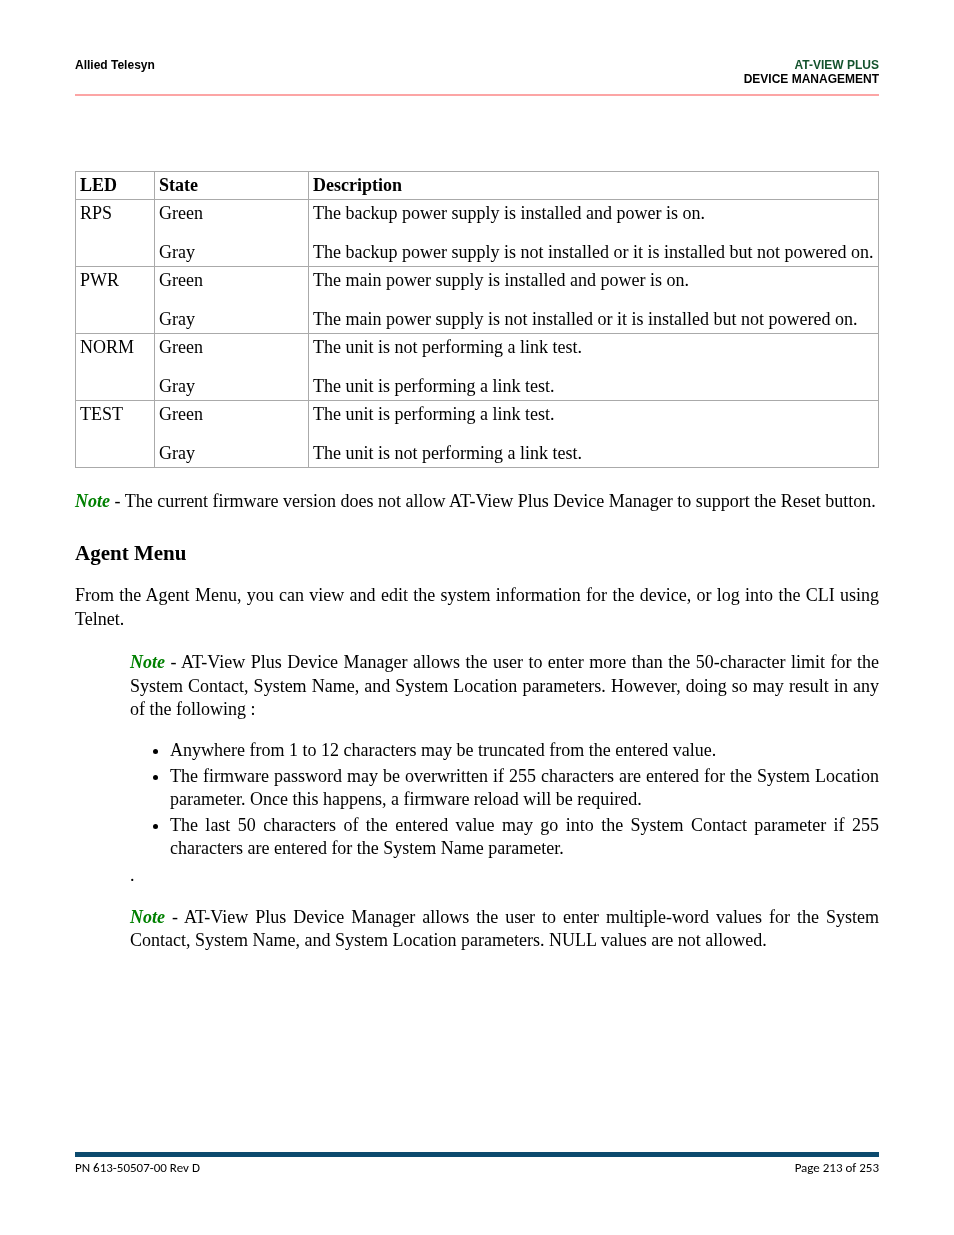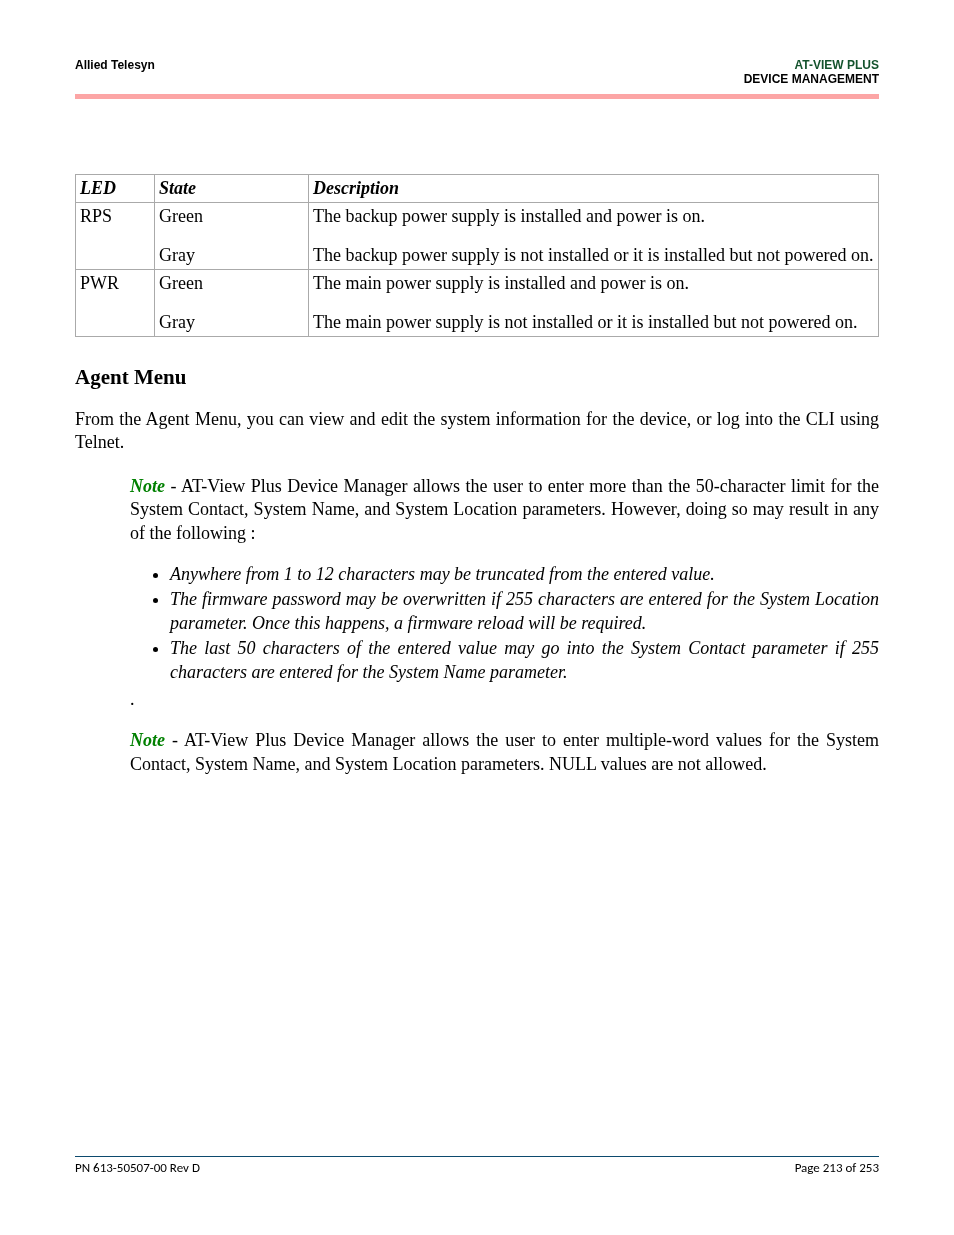--- a/index.html
+++ b/index.html
@@ -17,21 +17,21 @@
     position: relative;
   }
   .header {
     display: flex;
     justify-content: space-between;
     align-items: flex-start;
     font-family: Verdana, Geneva, sans-serif;
     font-size: 12px;
     font-weight: bold;
     padding-bottom: 8px;
-    border-bottom: 5px solid #fca5a5;
+    border-bottom: 2px solid #fca5a5;
   }
   .header .left {
     color: #000;
   }
   .header .right {
     text-align: right;
   }
   .header .right .blue {
     color: #14532d;
   }
@@ -54,21 +54,20 @@
     text-align: left;
   }
   table.led-table .title-row td {
     border: 1px solid #aaa;
     text-align: center;
     font-weight: bold;
     padding: 6px 4px;
   }
   table.led-table .header-row td {
     font-weight: bold;
-    font-style: italic;
   }
   .state-cell .state-block {
     margin-bottom: 18px;
   }
   .state-cell .state-block:last-child {
     margin-bottom: 0;
   }
   .desc-cell .desc-block {
     margin-bottom: 18px;
   }
@@ -109,36 +108,35 @@
     margin: 0 0 18px 0;
   }
   .indented p.tight {
     margin: 0;
   }
   ul.bullets {
     margin: 4px 0 4px 0;
     padding-left: 40px;
     font-size: 18px;
     text-align: justify;
-    font-style: italic;
   }
   ul.bullets li {
     margin-bottom: 2px;
     line-height: 1.3;
   }
   .dot-line {
     margin: 0;
     font-size: 18px;
   }
   .footer {
     position: absolute;
     bottom: 60px;
     left: 75px;
     right: 75px;
-    border-top: 1px solid #0c4a6e;
+    border-top: 5px solid #0c4a6e;
     padding-top: 3px;
     display: flex;
     justify-content: space-between;
     font-family: Calibri, Arial, sans-serif;
     font-size: 13px;
   }
   .col-led { width: 70px; }
   .col-state { width: 145px; }
 </style>
 </head>
@@ -181,24 +179,49 @@
         <td class="state-cell">
           <div class="state-block">Green</div>
           <div class="state-block">Gray</div>
         </td>
         <td class="desc-cell">
           <div class="desc-block">The main power supply is installed and power is on.</div>
           <div class="desc-block">The main power supply is not installed or it is installed but not powered on.</div>
         </td>
       </tr>
 
-
+      <tr>
+        <td>NORM</td>
+        <td class="state-cell">
+          <div class="state-block">Green</div>
+          <div class="state-block">Gray</div>
+        </td>
+        <td class="desc-cell">
+          <div class="desc-block">The unit is not performing a link test.</div>
+          <div class="desc-block">The unit is performing a link test.</div>
+        </td>
+      </tr>
+
+      <tr>
+        <td>TEST</td>
+        <td class="state-cell">
+          <div class="state-block">Green</div>
+          <div class="state-block">Gray</div>
+        </td>
+        <td class="desc-cell">
+          <div class="desc-block">The unit is performing a link test.</div>
+          <div class="desc-block">The unit is not performing a link test.</div>
+        </td>
+      </tr>
     </tbody>
       </table>
 
+    <p class="body-text">
+      <span class="note-label">Note</span><span> - The current firmware version does not allow AT-View Plus Device Manager to support the Reset button.</span>
+    </p>
 
     <h2 class="section">Agent Menu</h2>
 
     <p class="body-text" style="margin-top:4px">From the Agent Menu, you can view and edit the system information for the device, or log into the CLI using Telnet.</p>
 
     <div class="subsection">
       <div class="indented">
         <p>
           <span class="note-label">Note</span><span> - AT-View Plus Device Manager allows the user to enter more than the 50-character limit for the System Contact, System Name, and System Location parameters. However, doing so may result in any of the following :</span>
         </p>

